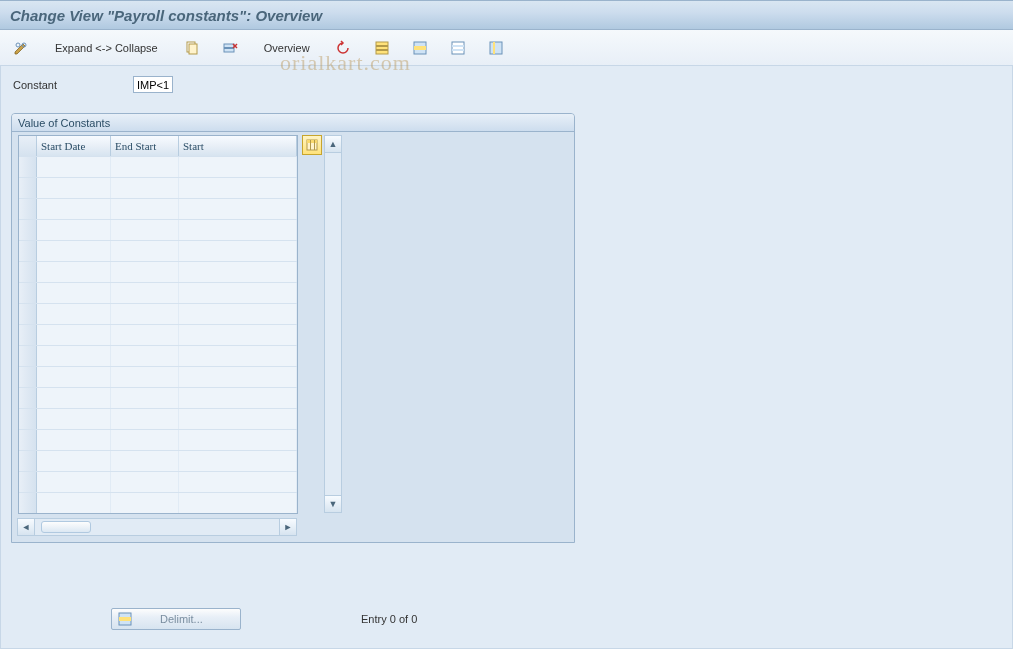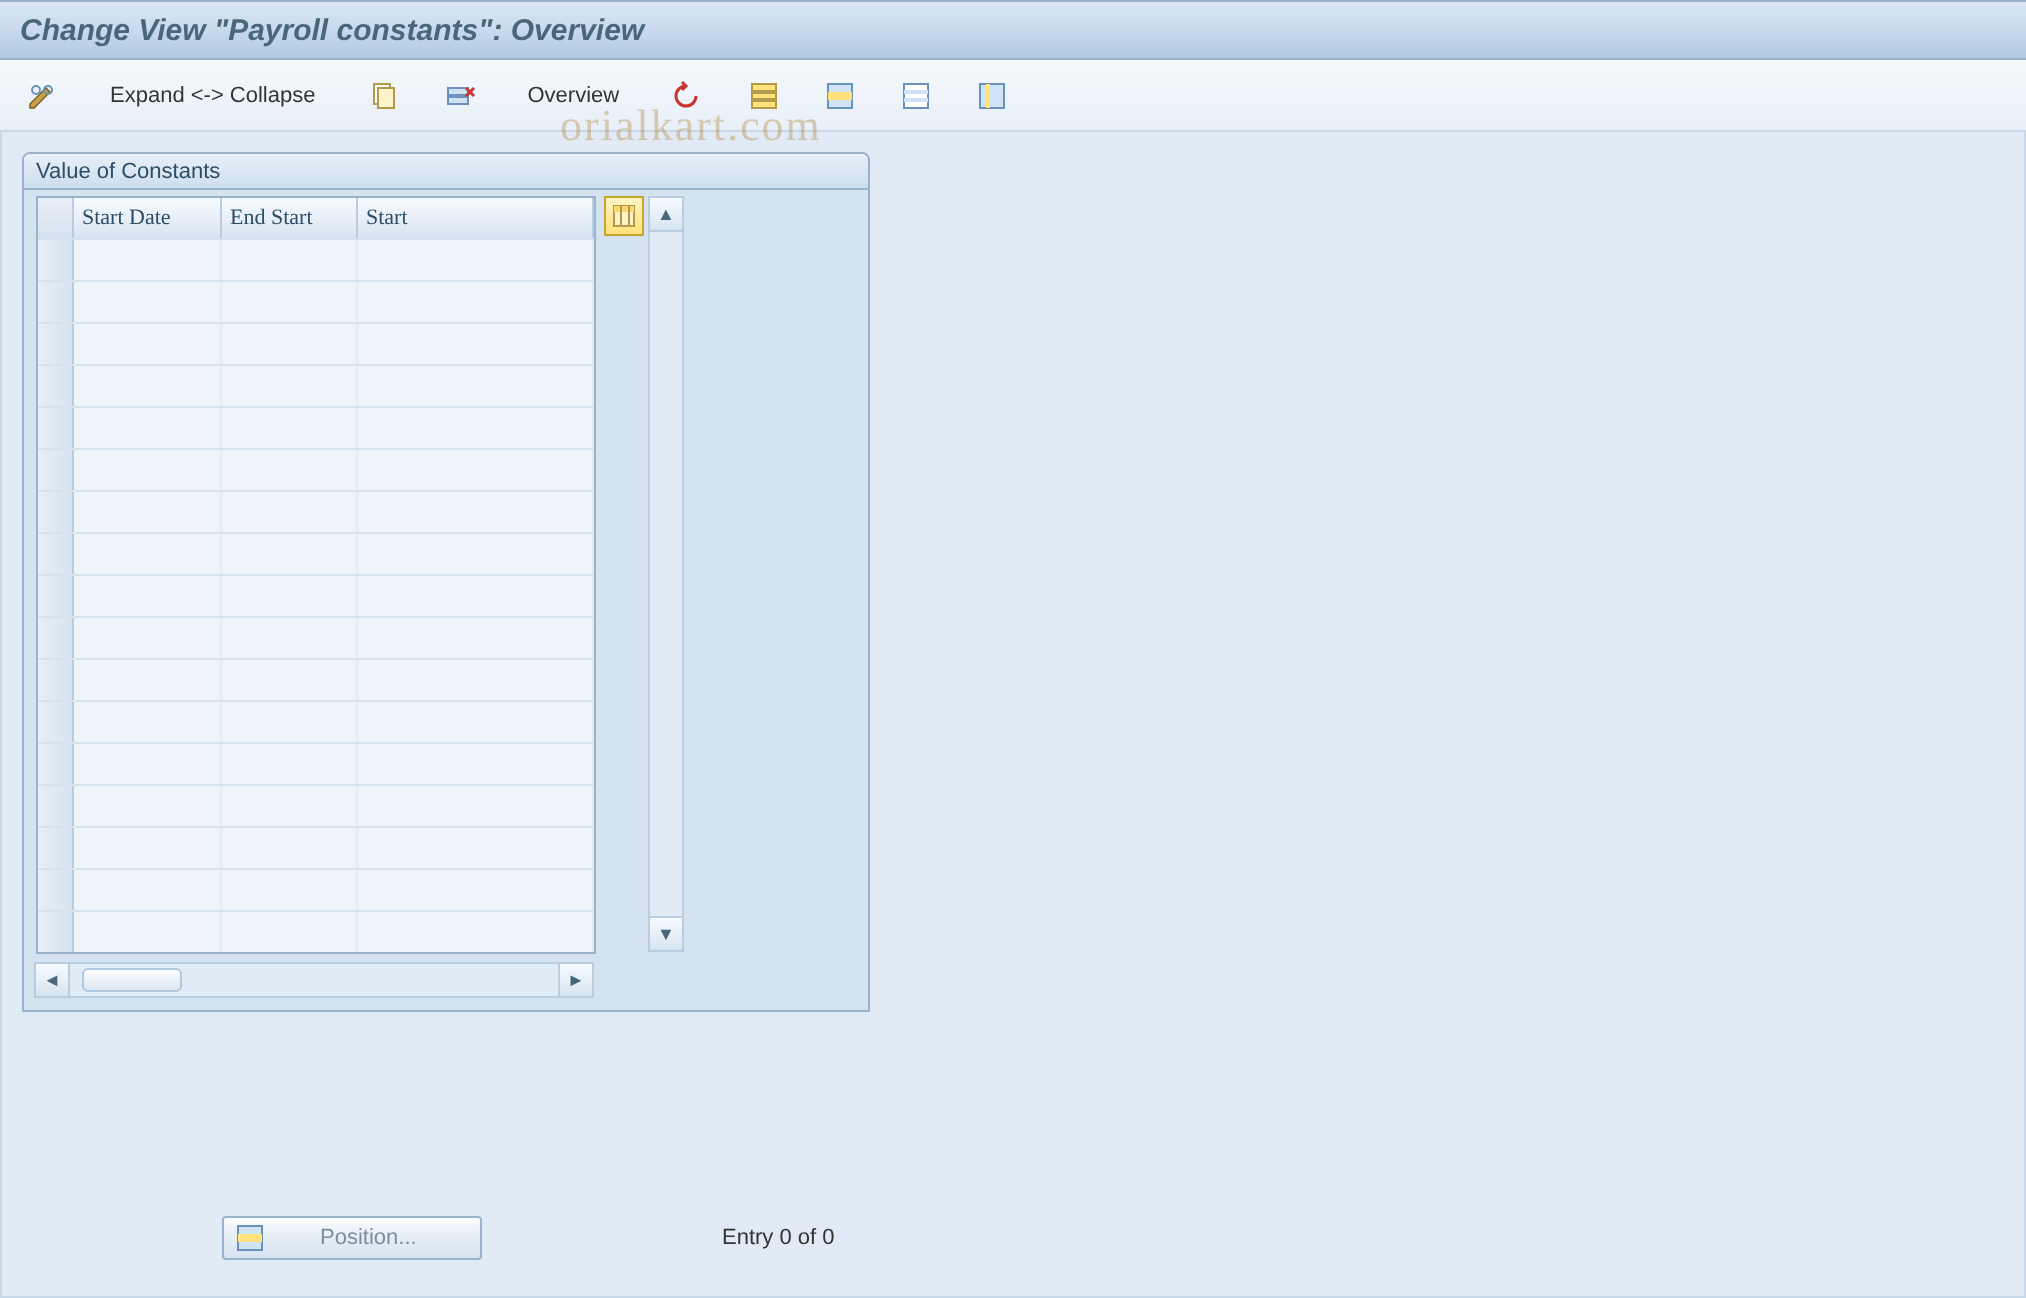--- a/index.html
+++ b/index.html
@@ -84,21 +84,21 @@
       height: 17px;
       padding: 0 3px;
       font-size: 11px;
       font-family: inherit;
       width: 40px;
     }
     
     .panel {
       background: #d5e2ef;
       border: 1px solid #9ab3cc;
-      width: 424px;
+      width: 564px;
       border-radius: 4px 4px 0 0;
       overflow: hidden;
       padding-bottom: 6px;
     }
     .panel-title {
       background: linear-gradient(#e8f0f8, #cdddee);
       border-bottom: 1px solid #9ab3cc;
       height: 18px;
       display: flex;
       align-items: center;
@@ -324,20 +324,24 @@
   <div class="tb-btn">
     <svg class="tb-icon" viewBox="0 0 16 16">
       <rect x="2" y="2" width="12" height="12" fill="#cfe3f5" stroke="#6b92b8"></rect>
       <rect x="5" y="2" width="2" height="12" fill="#ffe27a"></rect>
     </svg>
   </div>
 </div>
 
 <div class="main-area">
 
+  <div class="constant-row">
+    <label>Constant</label>
+    <input class="constant-input" readonly="" value="IMP&lt;1" style="">
+  </div>
 
   <div class="panel">
     <div class="panel-title">Value of Constants</div>
 
     <div class="table-wrap">
       <div class="grid">
         <div class="grid-header">
           <div class="gh-sel"></div>
           <div class="gh gh-start">Start Date</div>
           <div class="gh gh-end">End Start</div>
@@ -483,18 +487,18 @@
         </div>
     </div>
   </div>
 
   <div class="footer">
     <div class="pos-btn">
       <svg width="14" height="14" viewBox="0 0 14 14">
         <rect x="1" y="1" width="12" height="12" fill="#cfe3f5" stroke="#6b92b8"></rect>
         <rect x="1" y="5" width="12" height="4" fill="#ffe27a"></rect>
       </svg>
-      <span>Position...</span>
+      <span>Delimit...</span>
     </div>
     <div class="entry-text">Entry 0 of 0</div>
   </div>
 
 </div>
 
 </body></html>

